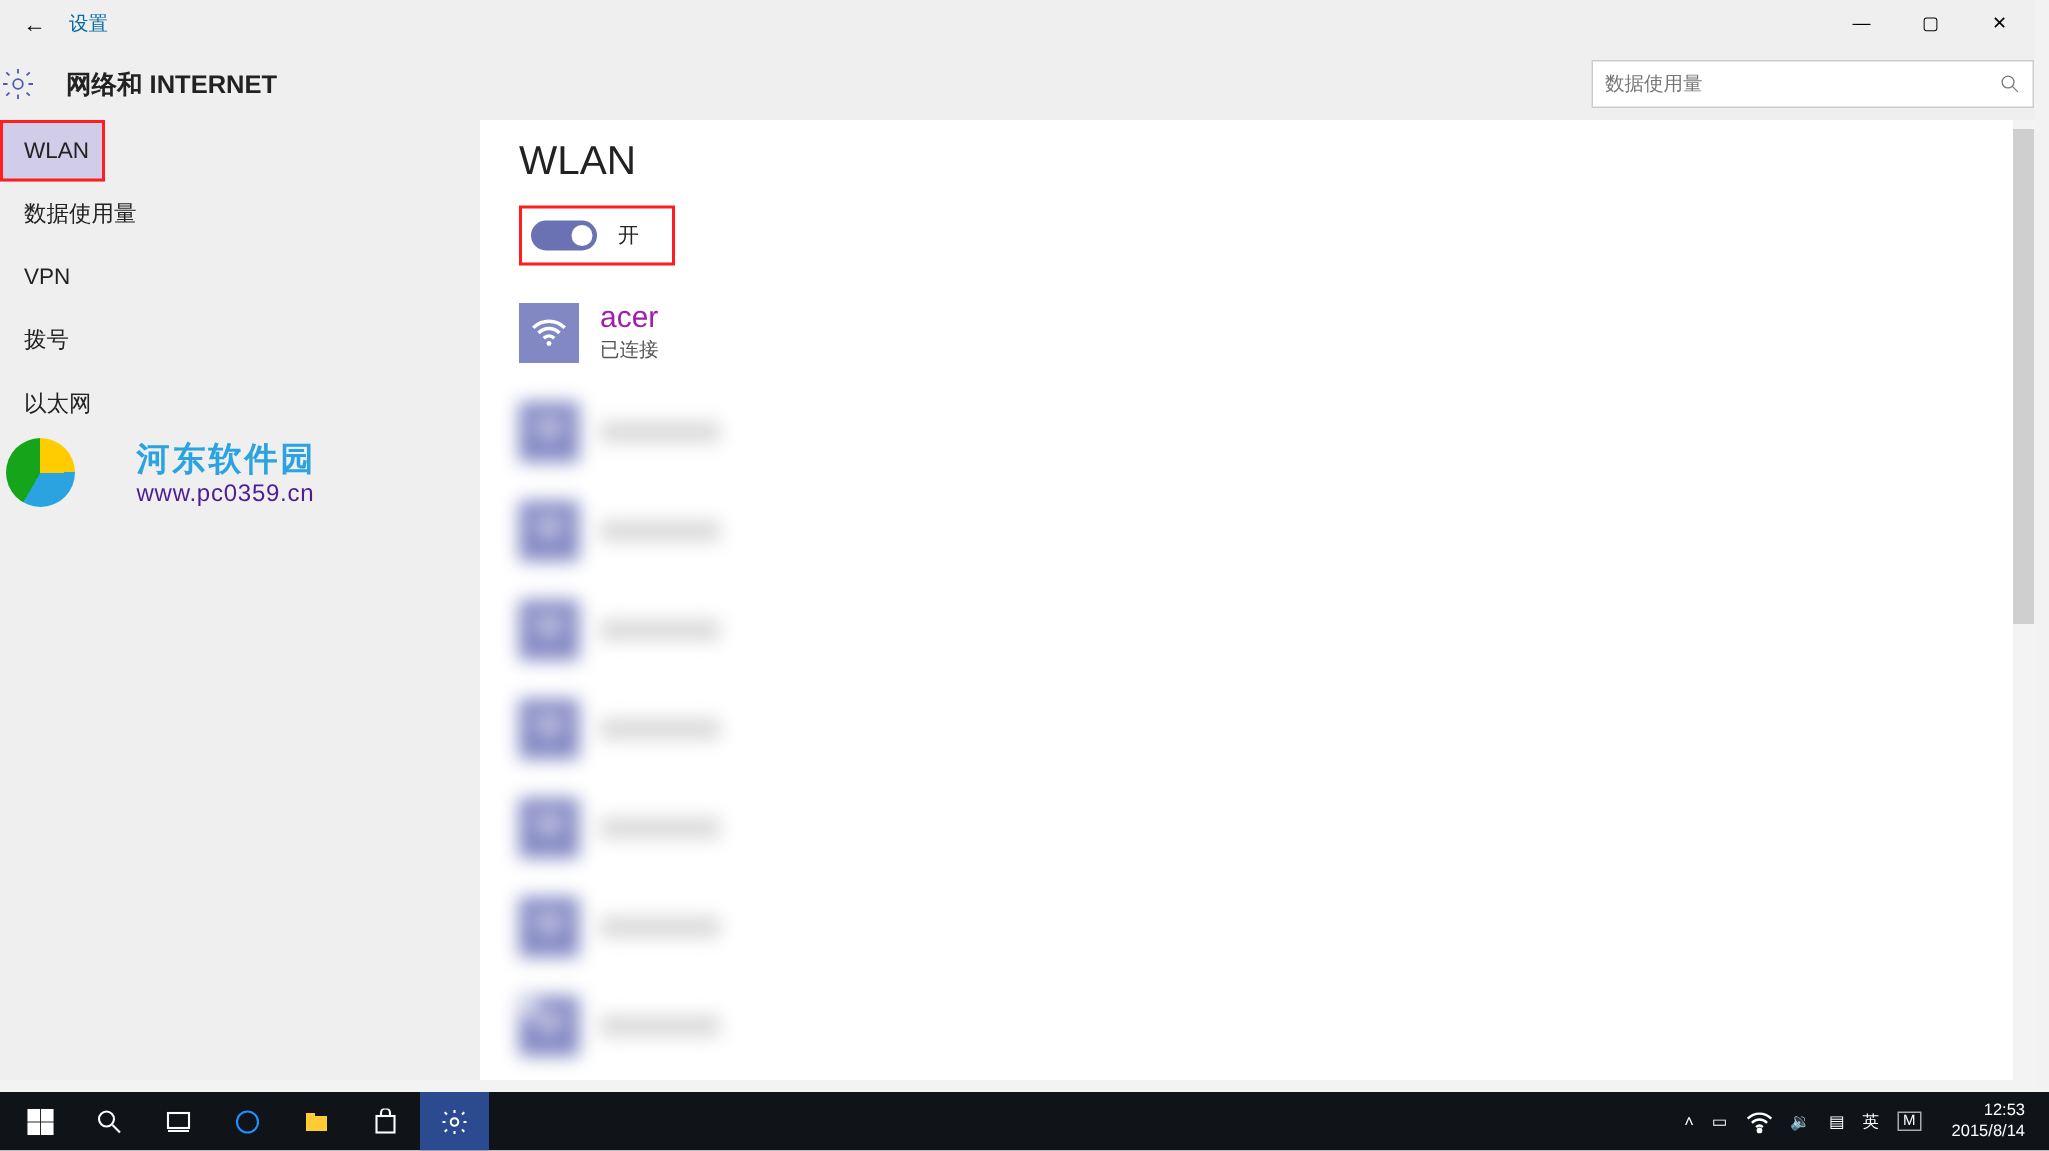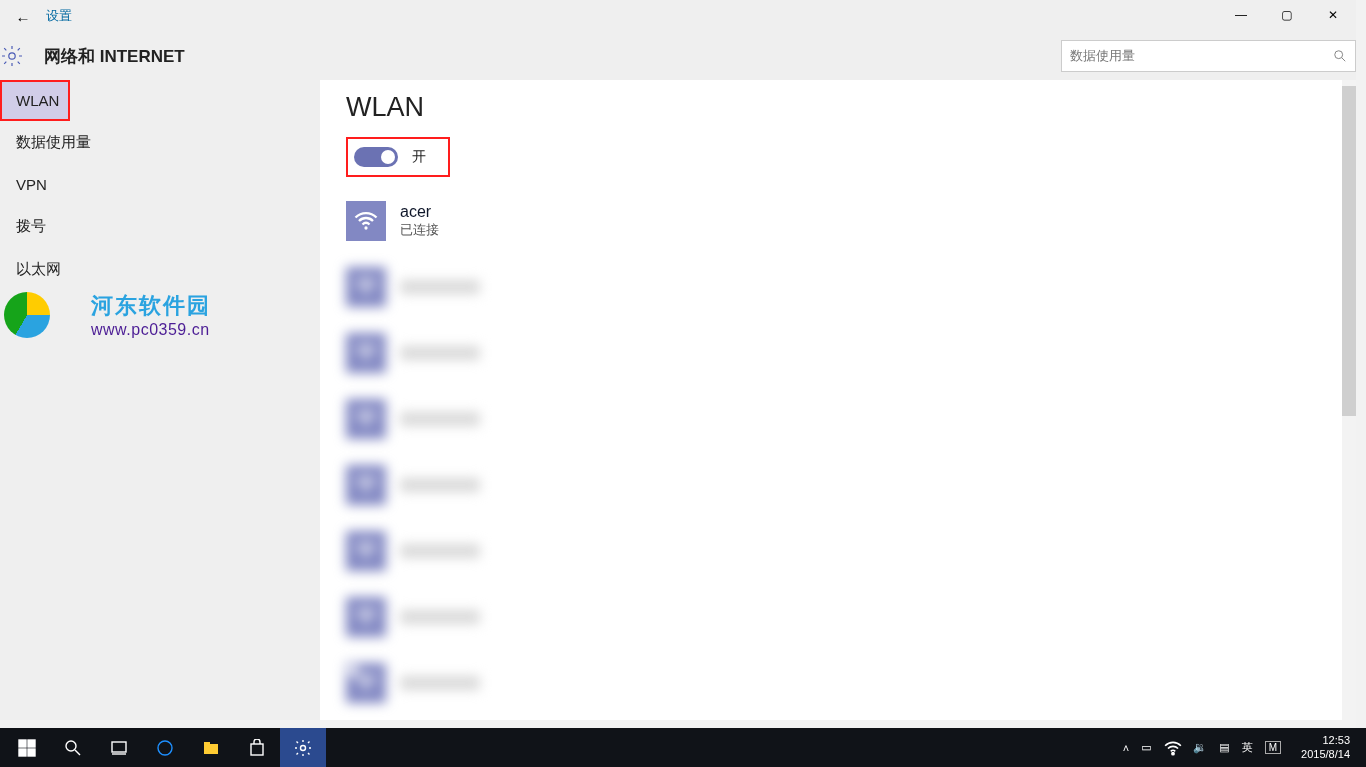--- a/index.html
+++ b/index.html
@@ -37,21 +37,21 @@
   .toggle-box { display:inline-flex; align-items:center; gap:14px; padding:8px 22px 8px 6px; }
   .hilite2 { border:2px solid #ff1d1d; display:inline-block; margin-bottom:18px; }
   .switch { width:44px; height:20px; background:#6b72b3; border-radius:10px; position:relative; cursor:pointer; }
   .switch .knob { position:absolute; right:3px; top:3px; width:14px; height:14px; border-radius:50%; background:#fff; }
   .toggle-label { font-size:14px; color:#222; }
 
   .netlist .net { display:flex; align-items:center; gap:14px; padding:6px 0 20px 0; cursor:pointer; }
   .wifi-ico { width:40px; height:40px; background:#8288c3; display:flex; align-items:center; justify-content:center; position:relative; }
   .wifi-ico svg { width:28px; height:28px; stroke:#fff; fill:none; stroke-width:2; }
   .wifi-ico .shield { position:absolute; left:2px; top:2px; width:10px; height:12px; background:#fff; clip-path:polygon(50% 0,100% 20%,100% 70%,50% 100%,0 70%,0 20%); }
-  .netinfo .name { font-size:16px; color:#0f172a; }
+  .netinfo .name { font-size:20px; color:#a21caf; }
   .netinfo .status { font-size:13px; color:#555; }
   .blurred { filter:blur(6px); color:#bbb; }
   .blurred .name { background:#d9d9d9; width:80px; height:14px; border-radius:2px; display:block; }
 
   
   .scrollbar { position:absolute; right:0; top:80px; width:14px; height:640px; background:#f3f3f3; }
   .scrollbar .thumb { background:#cfcfcf; width:14px; height:330px; position:absolute; top:6px; }
 
   
   .taskbar { position:absolute; left:0; bottom:0; width:1366px; height:39px; background:#101318; display:flex; align-items:center; padding:0 4px; color:#fff; font-size:11px; }

